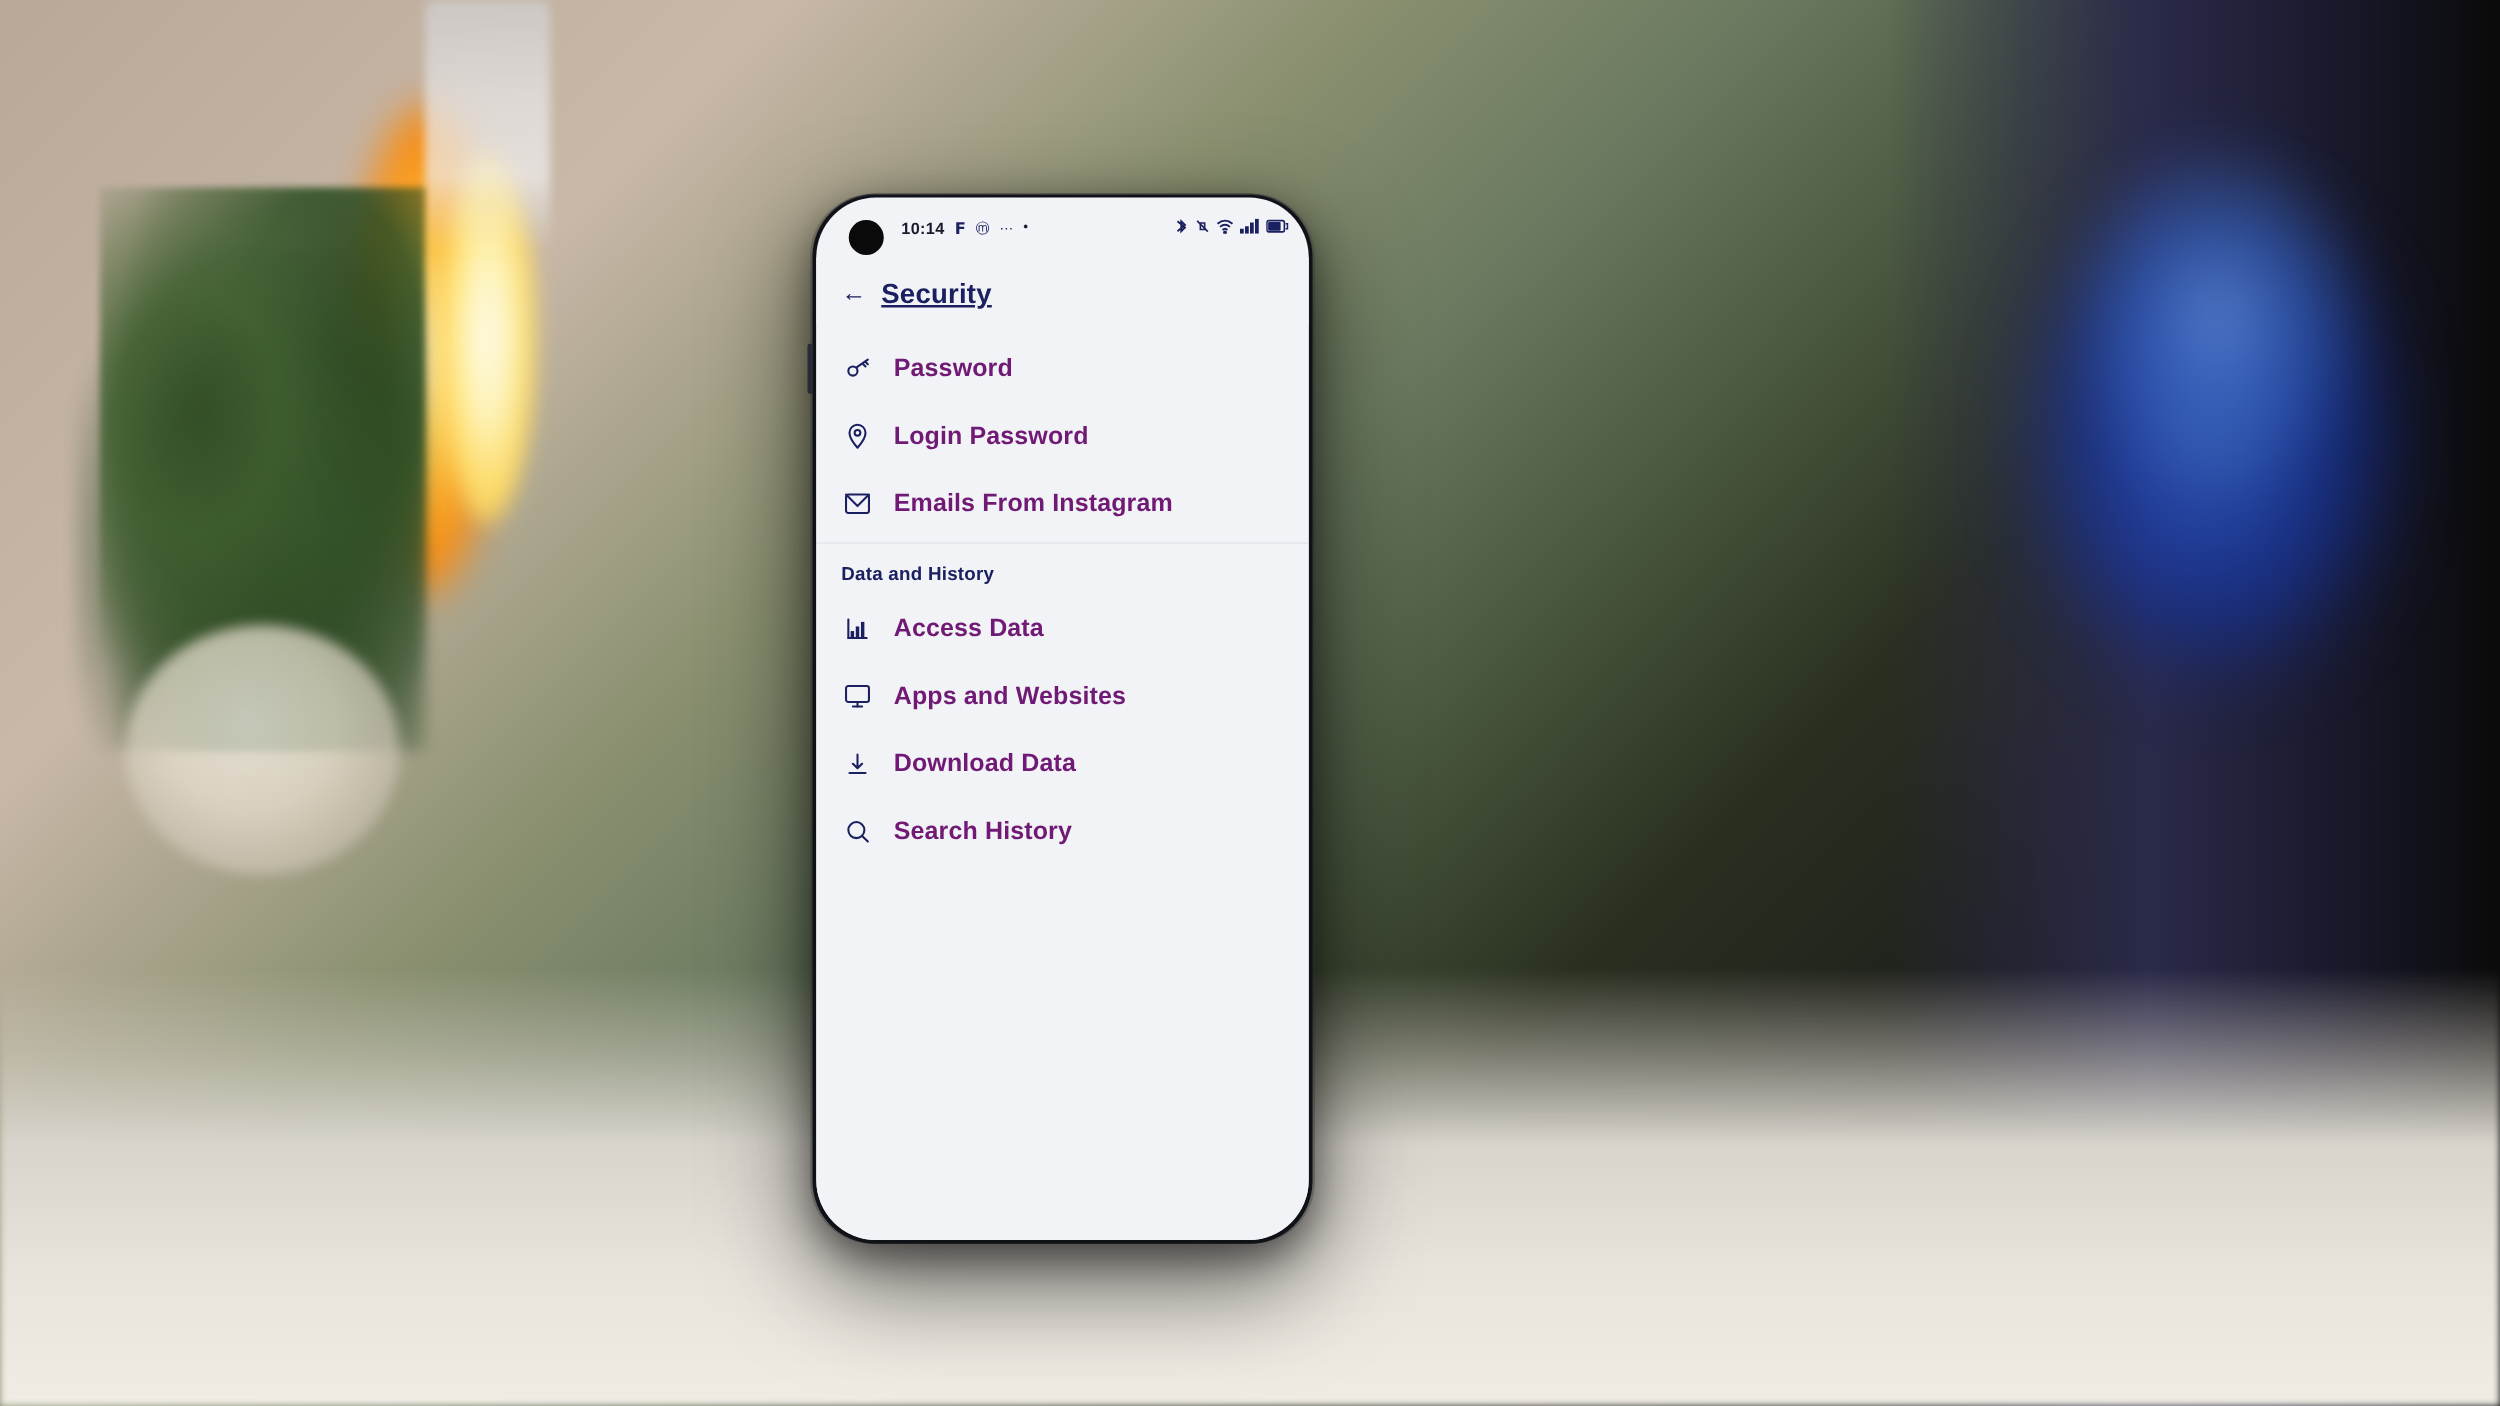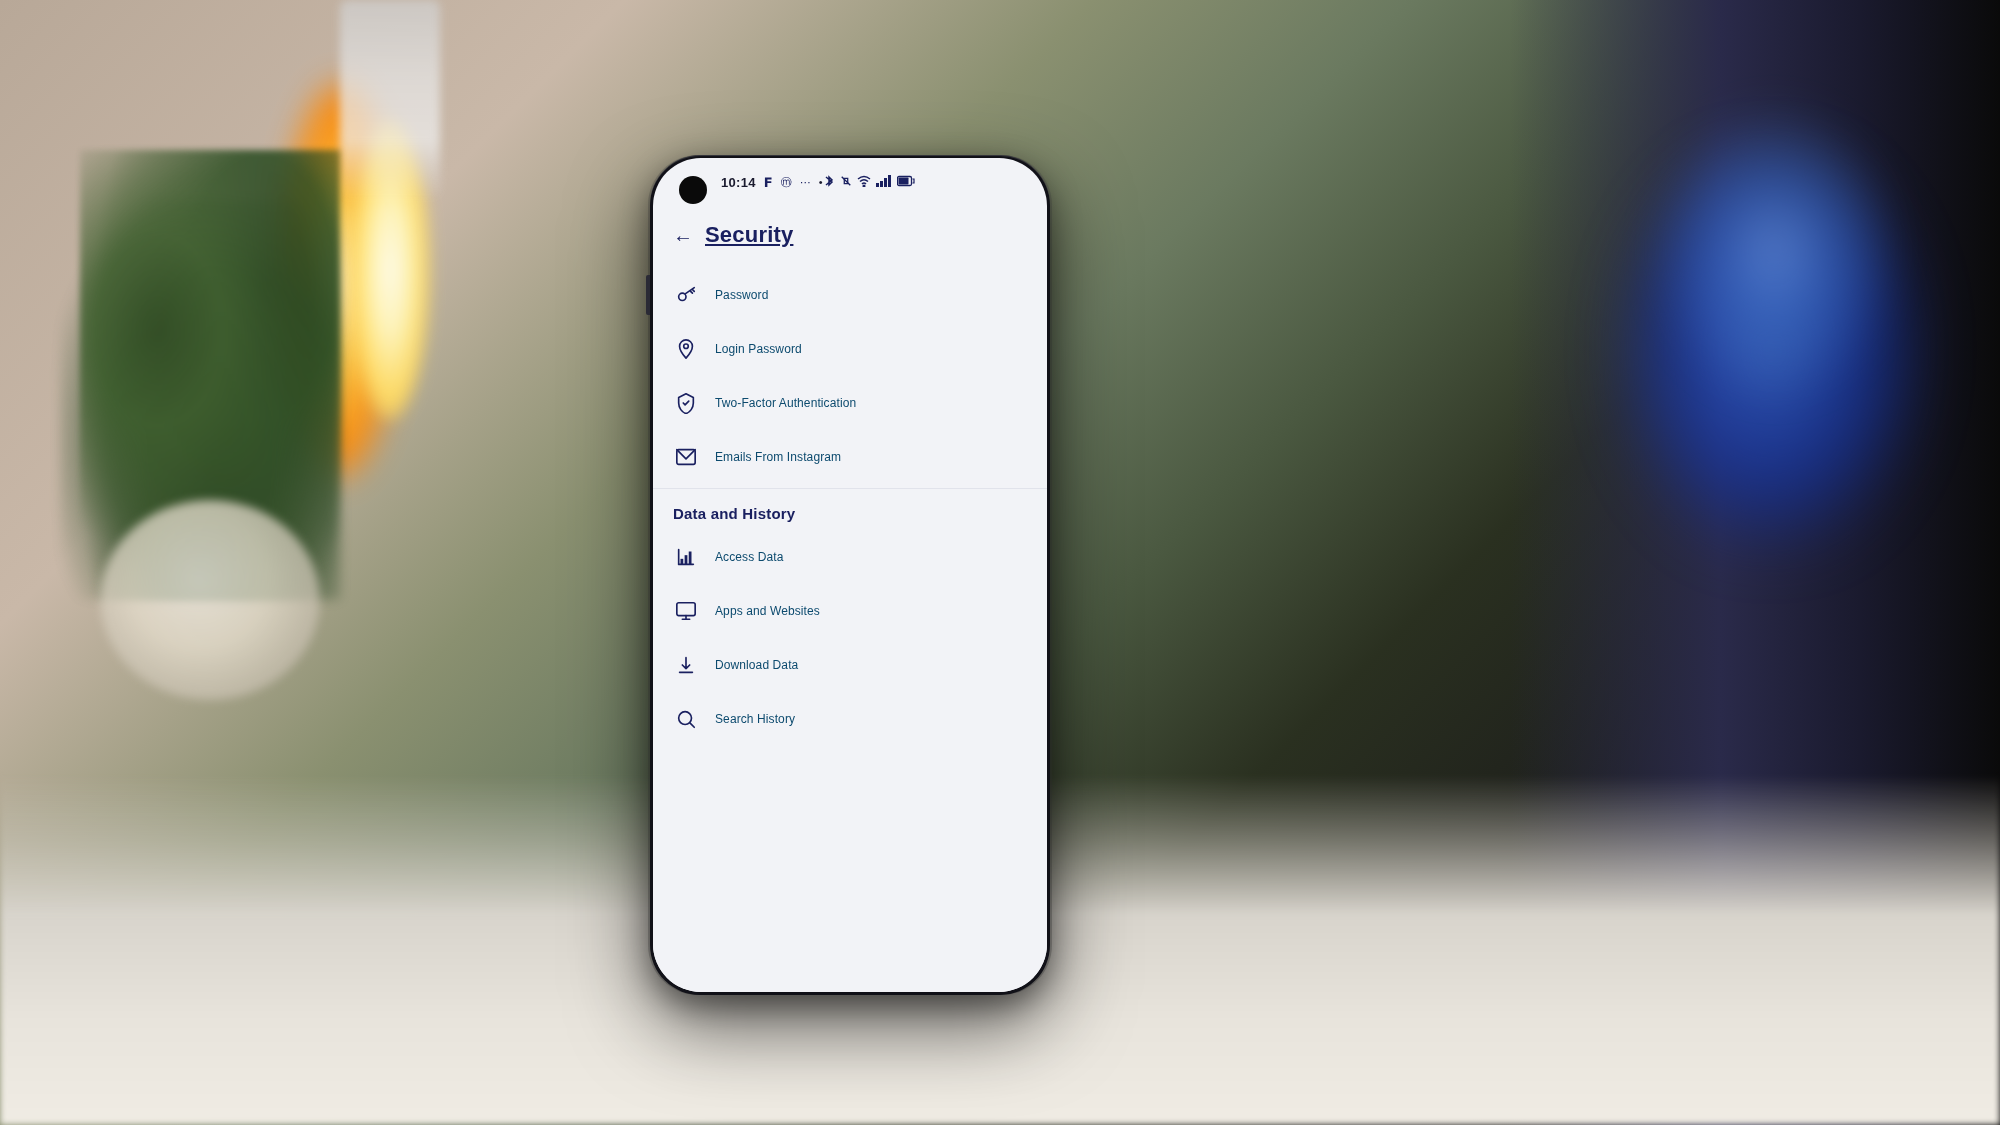--- a/index.html
+++ b/index.html
@@ -180,21 +180,21 @@
 
     
     .status-bar {
       position: absolute;
       top: 0;
       left: 0;
       right: 0;
       height: 48px;
       display: flex;
       align-items: center;
-      justify-content: flex-start;
+      justify-content: space-between;
       padding: 0 16px 0 68px;
       z-index: 5;
     }
 
     .status-time {
       font-size: 13px;
       font-weight: 600;
       color: #1a1a2e;
       letter-spacing: 0.3px;
     }
@@ -286,23 +286,23 @@
       width: 22px;
       height: 22px;
       stroke: #1a2060;
       fill: none;
       stroke-width: 1.8;
       stroke-linecap: round;
       stroke-linejoin: round;
     }
 
     .menu-label {
-      font-size: 12px;
-      color: #0c4a6e;
-      font-weight: 400;
+      font-size: 20px;
+      color: #701a75;
+      font-weight: 700;
       letter-spacing: 0.1px;
     }
 
     .divider {
       height: 1px;
       background: rgba(26,32,96,0.08);
       margin: 4px 0;
     }
 
     .phone-vol-btn {
@@ -410,29 +410,20 @@
             <div class="menu-icon">
               <svg viewBox="0 0 24 24">
                 <path d="M12 2C8.13 2 5 5.13 5 9c0 5.25 7 13 7 13s7-7.75 7-13c0-3.87-3.13-7-7-7z"></path>
                 <circle cx="12" cy="9" r="2.5"></circle>
               </svg>
             </div>
             <span class="menu-label">Login Password</span>
           </div>
 
 
-          <div class="menu-item">
-            <div class="menu-icon">
-              <svg viewBox="0 0 24 24">
-                <path d="M12 2L4 6v6c0 5.25 3.5 10.15 8 11.5C16.5 22.15 20 17.25 20 12V6L12 2z"></path>
-                <polyline points="9,12 11,14 15,10"></polyline>
-              </svg>
-            </div>
-            <span class="menu-label">Two-Factor Authentication</span>
-          </div>
 
           <div class="menu-item">
             <div class="menu-icon">
               <svg viewBox="0 0 24 24">
                 <rect x="2" y="4" width="20" height="16" rx="2"></rect>
                 <polyline points="2,4 12,14 22,4"></polyline>
               </svg>
             </div>
             <span class="menu-label">Emails From Instagram</span>
           </div>

